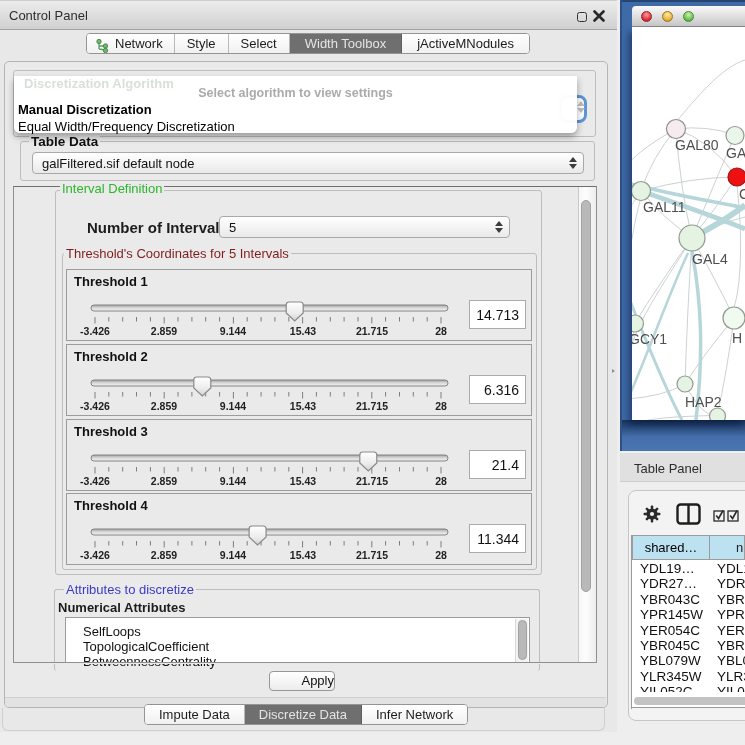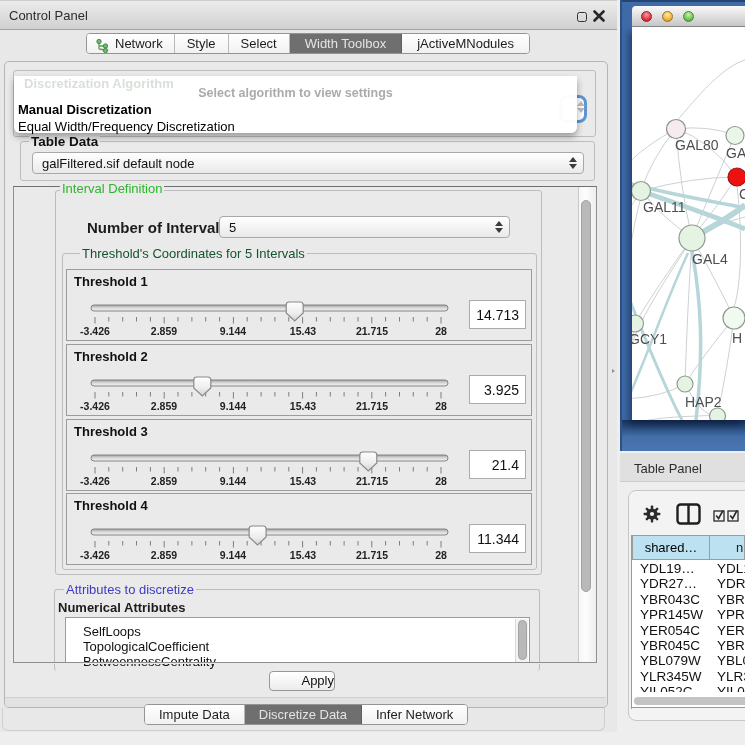--- a/index.html
+++ b/index.html
@@ -124,21 +124,21 @@
 <div class="abs" style="left:87px;top:219px;font-size:15px;font-weight:bold">Number of Intervals</div>
 <div class="combo" style="left:219px;top:216px;width:291px;height:22px">
     <div class="ct">5</div>
   <div class="arr" style="left:275px;top:4px">
       <i class="up"></i>
       <i class="dn"></i>
     </div>
 </div>
 
 <div class="gbox" style="left:62px;top:253px;width:475px;height:317px"></div>
-<div class="gtitle" style="left:80px;top:247px;color:#14532d">Threshold's Coordinates for 5 Intervals</div>
+<div class="gtitle" style="left:64px;top:247px;color:#7f1d1d">Threshold's Coordinates for 5 Intervals</div>
 
 <svg width="0" height="0" style="position:absolute">
     <defs>
 <linearGradient id="trg" x1="0" y1="0" x2="0" y2="1">
         <stop offset="0" stop-color="#9e9e9e"></stop>
         <stop offset="0.45" stop-color="#d6d6d6"></stop>
         <stop offset="1" stop-color="#f5f5f5"></stop>
       </linearGradient>
 <linearGradient id="thg" x1="0" y1="0" x2="0" y2="1">
         <stop offset="0" stop-color="#ffffff"></stop>
@@ -218,21 +218,21 @@
       <line x1="360.2" y1="21" x2="360.2" y2="25.5" stroke="#7e7e7e" stroke-width="1"></line>
       <line x1="374.0" y1="21" x2="374.0" y2="27.5" stroke="#7e7e7e" stroke-width="1"></line>
       <path d="M 126.8 9.0 Q 126.8 6.0 129.8 6.0 H 140.8 Q 143.8 6.0 143.8 9.0 V 17.0 L 135.3 25.0 L 126.8 17.0 Z" fill="url(#thg)" stroke="#898989" stroke-width="1.2"></path>
     </svg>
   <div class="tlab" style="left:-2px;top:55px;width:60px">-3.426</div>
     <div class="tlab" style="left:67px;top:55px;width:60px">2.859</div>
     <div class="tlab" style="left:136px;top:55px;width:60px">9.144</div>
     <div class="tlab" style="left:206px;top:55px;width:60px">15.43</div>
     <div class="tlab" style="left:275px;top:55px;width:60px">21.715</div>
     <div class="tlab" style="left:344px;top:55px;width:60px">28</div>
-  <div class="tval">3.925</div>
+  <div class="tval">6.316</div>
 </div>
 <div class="tbox" style="top:419px">
   <div class="tname">Threshold 3</div>
   <svg width="470" height="48" style="position:absolute;left:0px;top:26px;overflow:visible">
       <rect x="24" y="9" width="357" height="6" rx="3" fill="url(#trg)" stroke="#848484" stroke-width="1"></rect>
       <line x1="28.0" y1="21" x2="28.0" y2="27.5" stroke="#7e7e7e" stroke-width="1"></line>
       <line x1="41.8" y1="21" x2="41.8" y2="25.5" stroke="#7e7e7e" stroke-width="1"></line>
       <line x1="55.7" y1="21" x2="55.7" y2="25.5" stroke="#7e7e7e" stroke-width="1"></line>
       <line x1="69.5" y1="21" x2="69.5" y2="25.5" stroke="#7e7e7e" stroke-width="1"></line>
       <line x1="83.4" y1="21" x2="83.4" y2="25.5" stroke="#7e7e7e" stroke-width="1"></line>

